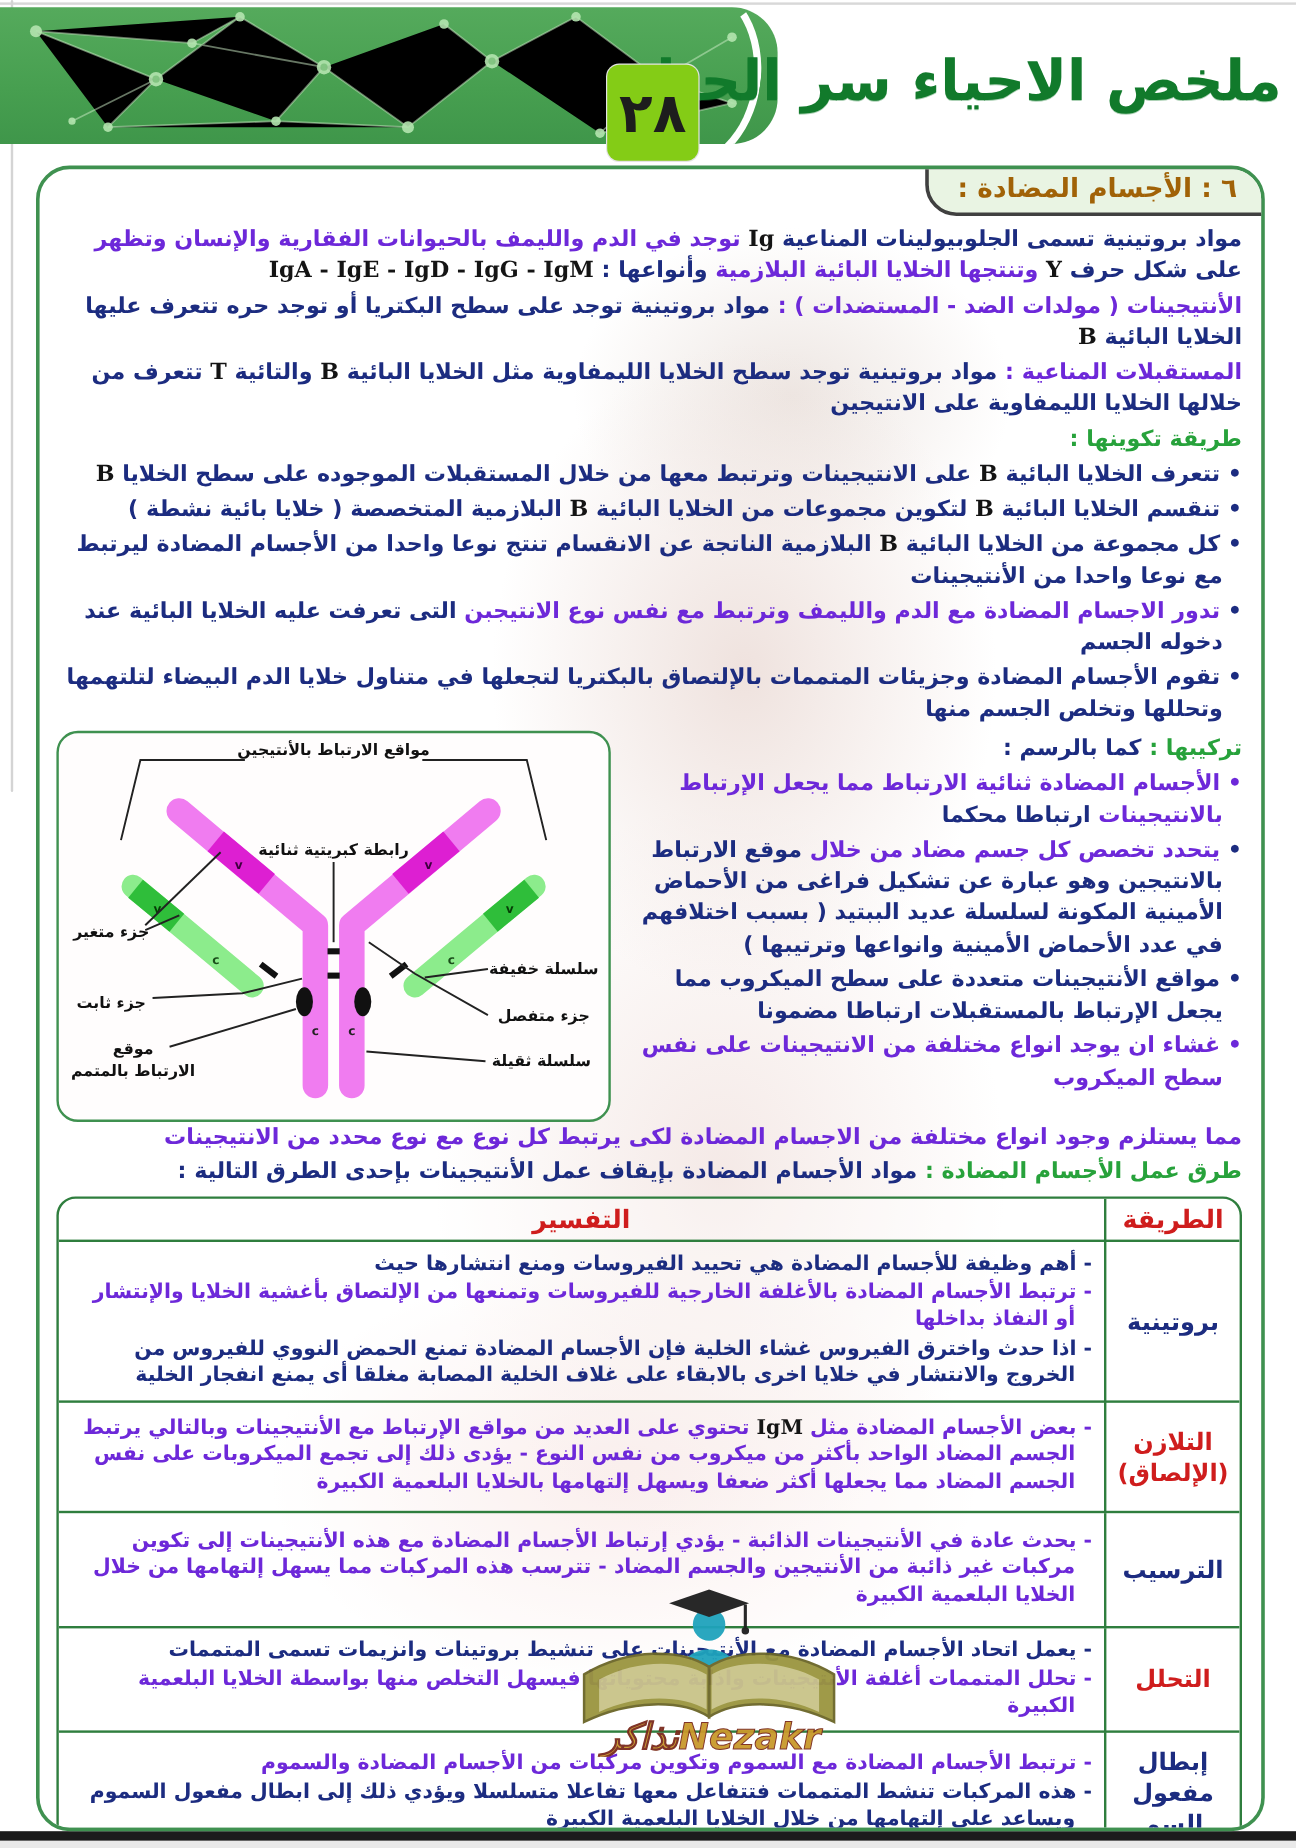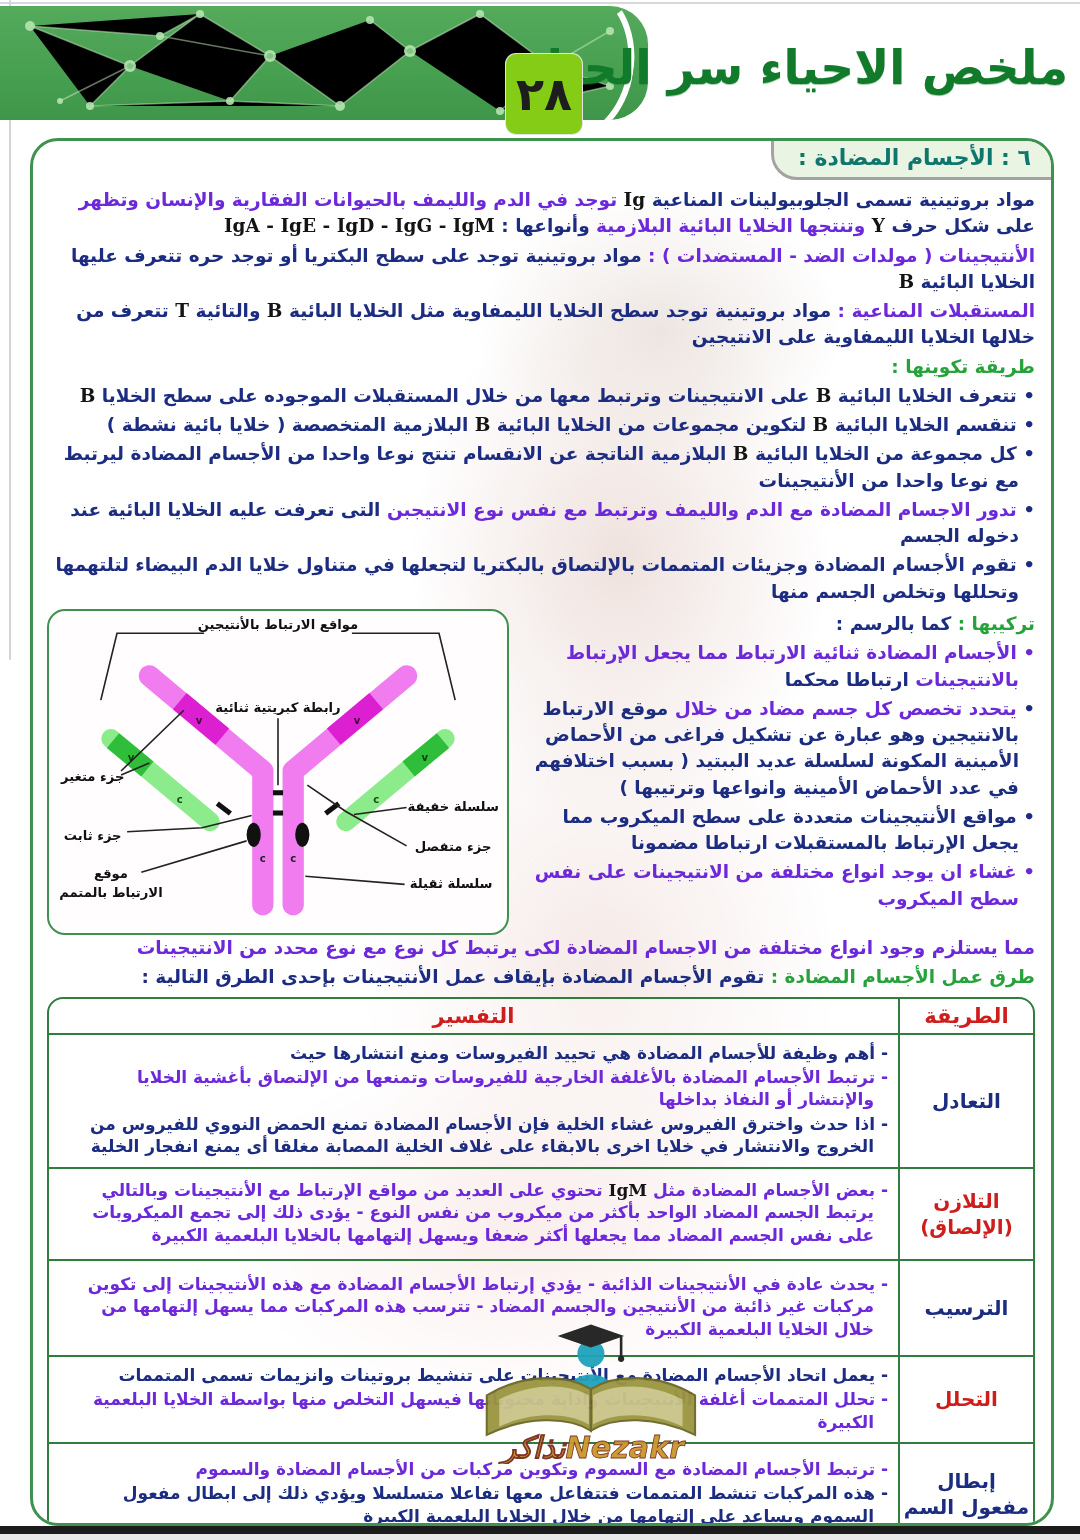--- a/index.html
+++ b/index.html
@@ -33,22 +33,22 @@
   .page-num-tab { position:absolute; left:506px; top:54px; width:76px; height:80px; z-index:3;
     background:#84cc16; border-radius:10px; display:flex; align-items:center; justify-content:center;
     font-size:46px; color:#1d1d1d; box-shadow:0 0 0 1px #e3e3e3; }
   .page-title { position:absolute; right:12px; top:40px; z-index:2;
     font-size:47px; color:#117a2b; letter-spacing:0; text-shadow:0 1px 0 rgba(17,122,43,.35); }
 
   
   .content-box { position:absolute; left:30px; right:26px; top:138px; bottom:14px; z-index:1;
     border:3px solid #3f9150; border-radius:28px; padding:46px 16px 8px 14px; overflow:hidden; }
   .section-badge { position:absolute; top:-3px; right:-3px;
-    background:#e9f4e3; border:3px solid #a3a3a3; border-radius:0 26px 0 26px;
-    padding:4px 20px 7px 24px; font-size:22px; color:#0f766e; }
+    background:#e9f4e3; border:3px solid #404040; border-radius:0 26px 0 26px;
+    padding:4px 20px 7px 24px; font-size:22px; color:#a16207; }
 
   
   .text-block { font-size:18.5px; line-height:1.42; text-align:right; color:#1c2c80; }
   .text-block > div { margin-bottom:3px; }
   .hang > div { padding-right:16px; text-indent:-16px; }
   .c-blue { color:#1c2c80; }
   .c-red  { color:#6d28d9; }
   .c-green{ color:#27a23b; }
   .c-dark { color:#141414; font-family:"DejaVu Serif", serif; }
 
@@ -64,21 +64,21 @@
 
   
   .tbl-wrap { margin-top:6px; border:2.5px solid #2f7e3e; border-radius:16px; overflow:hidden; background:rgba(255,255,255,.35); }
   table.methods { width:100%; border-collapse:collapse; }
   table.methods td, table.methods th { border:2px solid #2f7e3e; vertical-align:middle; }
   table.methods tr > *:first-child { border-right:none; }
   table.methods tr > *:last-child { border-left:none; }
   table.methods tr:first-child > * { border-top:none; }
   table.methods tr:last-child > * { border-bottom:none; }
   th.h-expl { width:auto; text-align:center; color:#cf1d1d; font-size:21px; padding:5px; }
-  th.h-method { width:134px; text-align:center; color:#cf1d1d; font-size:21px; padding:5px; }
+  th.h-method { width:112px; text-align:center; color:#cf1d1d; font-size:21px; padding:5px; }
   td.expl-cell { padding:7px 10px 7px 8px; }
   td.expl-cell .text-block { font-size:17px; line-height:1.32; }
   td.expl-cell .text-block > div { margin-bottom:2px; padding-right:14px; text-indent:-14px; }
   td.method-cell { text-align:center; font-size:20px; padding:4px 2px; line-height:1.3; }
   .method[data-color="blue"] { color:#1c2c80; }
   .method[data-color="red"]  { color:#cf1d1d; }
   tr.r-taadol  td { height:128px; }
   tr.r-talazon td { height:92px; }
   tr.r-tarseeb td { height:96px; }
   tr.r-tahallol td { height:64px; }
@@ -212,33 +212,33 @@
         <text class="dlabel" x="398" y="237" text-anchor="middle">جزء متفصل</text>
         <text class="dlabel" x="396" y="274" text-anchor="middle">سلسلة ثقيلة</text>
       </svg>
     </div>
   </div>
 
   <div class="text-block">
       <div><span class="c-red">مما يستلزم وجود انواع مختلفة من الاجسام المضادة لكى يرتبط كل نوع مع نوع محدد من الانتيجينات</span></div>
     </div>
   <div class="text-block">
-      <div><span class="c-green">طرق عمل الأجسام المضادة : </span><span class="c-blue">تقوم الأجسام المضادة بإيقاف عمل الأنتيجينات بإحدى الطرق التالية :</span></div>
+      <div><span class="c-green">طرق عمل الأجسام المضادة : </span><span class="c-blue">مواد الأجسام المضادة بإيقاف عمل الأنتيجينات بإحدى الطرق التالية :</span></div>
     </div>
 
   <div class="tbl-wrap">
     <table class="methods" dir="rtl">
       <tbody>
           <tr>
         <th class="h-method">الطريقة</th>
         <th class="h-expl">التفسير</th>
       </tr>
       <tr class="r-taadol">
         <td class="method-cell">
-              <div class="method" data-color="blue">التعادل</div>
+              <div class="method" data-color="blue">بروتينية</div>
             </td>
         <td class="expl-cell">
               <div class="text-block">
                 <div><span class="c-blue">- أهم وظيفة للأجسام المضادة هي تحييد الفيروسات ومنع انتشارها حيث</span></div>
                 <div><span class="c-red">- ترتبط الأجسام المضادة بالأغلفة الخارجية للفيروسات وتمنعها من الإلتصاق بأغشية الخلايا والإنتشار أو النفاذ بداخلها</span></div>
                 <div><span class="c-blue">- اذا حدث واخترق الفيروس غشاء الخلية فإن الأجسام المضادة تمنع الحمض النووي للفيروس من الخروج والانتشار في خلايا اخرى بالابقاء على غلاف الخلية المصابة مغلقا أى يمنع انفجار الخلية</span></div>
               </div>
             </td>
       </tr>
       <tr class="r-talazon">

